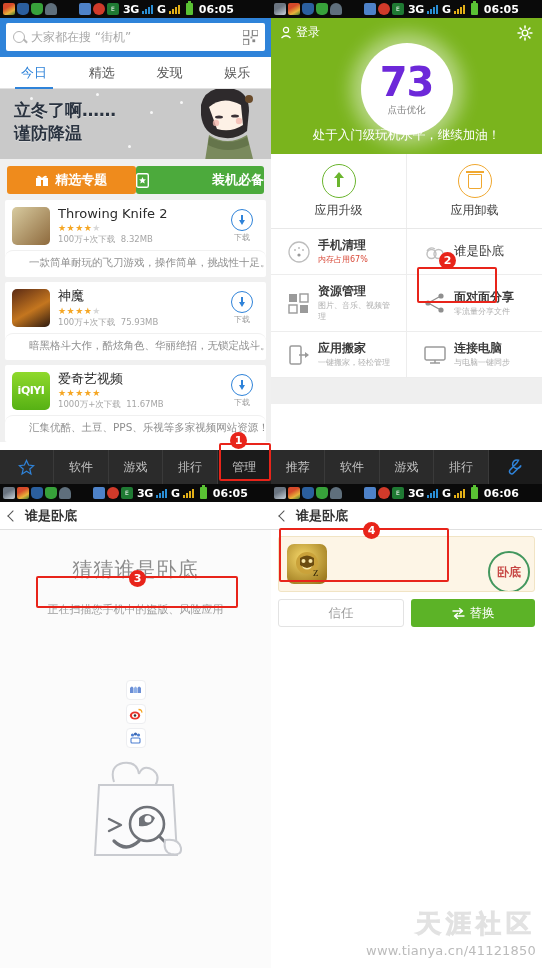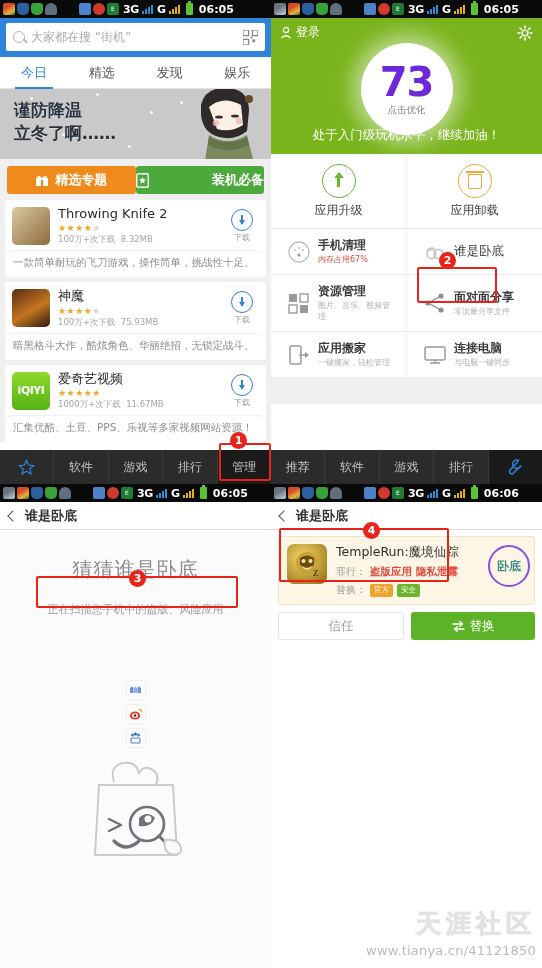--- a/index.html
+++ b/index.html
@@ -82,21 +82,21 @@
   .appmeta { flex: 1; min-width: 0; }
   .appname { font-size: 13px; color: #2a2a2a; line-height: 1.25; }
   .stars { color: #f5a623; font-size: 9px; letter-spacing: .5px; margin: 1px 0; }
   .stars i { color: #d8d8d8; font-style: normal; }
   .appsub { font-size: 8.5px; color: #a5a5a5; }
   .dlbtn { width: 34px; text-align: center; flex: none; }
   .dlcirc { width: 22px; height: 22px; border: 1.6px solid #2f83d9; border-radius: 50%; margin: 0 auto; position: relative; }
   .dlcirc:after{content:'';position:absolute;left:50%;top:5px;margin-left:-1px;width:2px;height:7px;background:#2f83d9;}
   .dlcirc:before{content:'';position:absolute;left:50%;top:10px;margin-left:-3.5px;border-left:3.5px solid transparent;border-right:3.5px solid transparent;border-top:5px solid #2f83d9;}
   .dltxt { font-size: 8px; color: #9a9a9a; margin-top: 1px; }
-  .appdesc { font-size: 10.5px; color: #8e8e8e; padding: 5px 8px 7px; border-top: 1px solid #f0f0f0; white-space: nowrap; overflow: hidden; border-radius: 8px; }
+  .appdesc { font-size: 10.5px; color: #8e8e8e; padding: 5px 24px 7px; border-top: 1px solid #f0f0f0; white-space: nowrap; overflow: hidden; border-radius: 8px; }
 
   .tabbar { position: absolute; left: 0; right: 0; bottom: 0; height: 34px; background: #2b2b2b; display: flex; }
   .tabbar div { flex: 1; display: flex; align-items: center; justify-content: center; color: #c3c3c3; font-size: 12px; position: relative; border-right: 1px solid #3a3a3a; }
   .tabbar div:last-child { border-right: none; }
   .tabbar div.act { background: #1b1b1b; }
   .star { width: 17px; height: 17px; }
 
   
   .green-hero { background: #7ab41d; height: 136px; position: relative; }
   .hero-top { display: flex; align-items: center; justify-content: space-between; padding: 6px 9px 0; }
@@ -149,21 +149,21 @@
   .chip { width: 20px; height: 20px; border-radius: 4px; background: #fff; border: 1px solid #edeef1; margin: 0 auto 4px; display:flex;align-items:center;justify-content:center;font-size:11px;}
 
   .warncard { background: #fdf5e6; border: 1px solid #f1e4c4; border-radius: 3px; margin: 6px 7px 0; padding: 7px 8px; display: flex; gap: 9px; position: relative; overflow: hidden; }
   .wicon { width: 40px; height: 40px; border-radius: 7px; flex: none; background: radial-gradient(circle at 40% 35%, #f6d86a, #8e6a12); display:flex;align-items:center;justify-content:center;}
   .wname { font-size: 12.5px; color: #2e2e2e; }
   .wrow { font-size: 10px; color: #9a9a9a; margin-top: 4px; display: flex; align-items: center; gap: 4px; }
   .wtag-red { color: #e04a3a; font-weight: bold; font-size: 10.5px; }
   .badge { color: #fff; font-size: 7.5px; padding: 1.5px 4px; border-radius: 2px; }
   .b-or { background: #f0a32a; }
   .b-gr { background: #6cb52e; }
-  .stamp { position: absolute; right: 4px; top: 8px; width: 42px; height: 42px; border-radius: 50%; border: 2px solid #6d28d9; color: #0f766e; display:flex;align-items:center;justify-content:center;font-size:12px;font-weight:bold;opacity:.8; }
+  .stamp { position: absolute; right: 4px; top: 14px; width: 42px; height: 42px; border-radius: 50%; border: 2px solid #15803d; color: #b91c1c; display:flex;align-items:center;justify-content:center;font-size:12px;font-weight:bold;opacity:.8; }
 
   .actions { display: flex; gap: 7px; padding: 7px 7px 0; }
   .abtn { flex: 1; height: 28px; border-radius: 3px; display: flex; align-items: center; justify-content: center; gap: 5px; font-size: 12.5px; }
   .abtn.ghost { background: #fff; border: 1px solid #e3e3e3; color: #9a9a9a; }
   .abtn.fill { background: #5cb327; color: #fff; }
 
   
   .redbox { position: absolute; border: 2.5px solid #e8241a; border-radius: 2px; pointer-events: none; }
   .numdot {
     position: absolute; width: 17px; height: 17px; border-radius: 50%;
@@ -235,22 +235,22 @@
     </div>
 
     <div class="banner">
       <span class="snow" style="left:30px;top:8px"></span>
       <span class="snow" style="left:96px;top:4px"></span>
       <span class="snow" style="left:150px;top:22px"></span>
       <span class="snow" style="left:62px;top:44px"></span>
       <span class="snow" style="left:128px;top:56px"></span>
       <span class="snow" style="left:180px;top:12px"></span>
       <div class="btxt">
+        <div>立冬了啊……</div>
         <div>谨防降温</div>
-        <div>立冬了啊……</div>
       </div>
       <svg class="girl" viewBox="0 0 82 78">
         <path d="M18 20 Q22 2 44 3 Q66 4 66 26 L64 46 Q52 56 36 52 Q20 48 18 30 Z" fill="#2e2a2c"></path>
         <path d="M26 22 Q40 10 58 20 L60 40 Q48 48 34 44 Z" fill="#fdf1e6"></path>
         <ellipse cx="36" cy="32" rx="4" ry="1.6" fill="#3a3136"></ellipse>
         <ellipse cx="52" cy="31" rx="4" ry="1.6" fill="#3a3136"></ellipse>
         <circle cx="33" cy="38" r="3.2" fill="#f3b9b0" opacity=".8"></circle>
         <circle cx="56" cy="36" r="3.2" fill="#f3b9b0" opacity=".8"></circle>
         <path d="M26 50 Q44 62 64 50 L70 74 L22 76 Z" fill="#7a8a5d"></path>
         <path d="M26 52 Q45 62 64 52 L66 60 Q45 70 25 60 Z" fill="#65754b"></path>
@@ -656,33 +656,20 @@
       <div class="wicon">
         <svg width="30" height="30" viewBox="0 0 30 30">
           <circle cx="15" cy="14" r="11" fill="#caa23a"></circle>
           <path d="M8 9 Q15 4 22 9 L22 16 Q15 22 8 16 Z" fill="#6b4c10"></path>
           <circle cx="11.5" cy="12" r="2" fill="#f5e6a8"></circle>
           <circle cx="18.5" cy="12" r="2" fill="#f5e6a8"></circle>
           <path d="M10 17 Q15 21 20 17 L19 19 Q15 22 11 19 Z" fill="#f5e6a8"></path>
           <text x="21" y="27" font-size="9" fill="#2d2206" font-family="serif">Z</text>
         </svg>
       </div>
-      <div style="flex:1;min-width:0;">
-        <div class="wname">TempleRun:魔境仙踪</div>
-        <div class="wrow">
-          <span>罪行：</span>
-          <span class="wtag-red">盗版应用</span>
-          <span class="wtag-red">隐私泄露</span>
-        </div>
-        <div class="wrow">
-          <span>替换：</span>
-          <span class="badge b-or">官方</span>
-          <span class="badge b-gr">安全</span>
-        </div>
-      </div>
       <div class="stamp">卧底</div>
     </div>
 
     <div class="actions">
       <div class="abtn ghost">信任</div>
       <div class="abtn fill">
         <svg width="13" height="13" viewBox="0 0 13 13">
           <path d="M1 4 L10 4 M7.5 1.5 L10.5 4 L7.5 6.5" fill="none" stroke="#fff" stroke-width="1.4" stroke-linecap="round" stroke-linejoin="round"></path>
           <path d="M12 9 L3 9 M5.5 6.5 L2.5 9 L5.5 11.5" fill="none" stroke="#fff" stroke-width="1.4" stroke-linecap="round" stroke-linejoin="round"></path>
         </svg>

